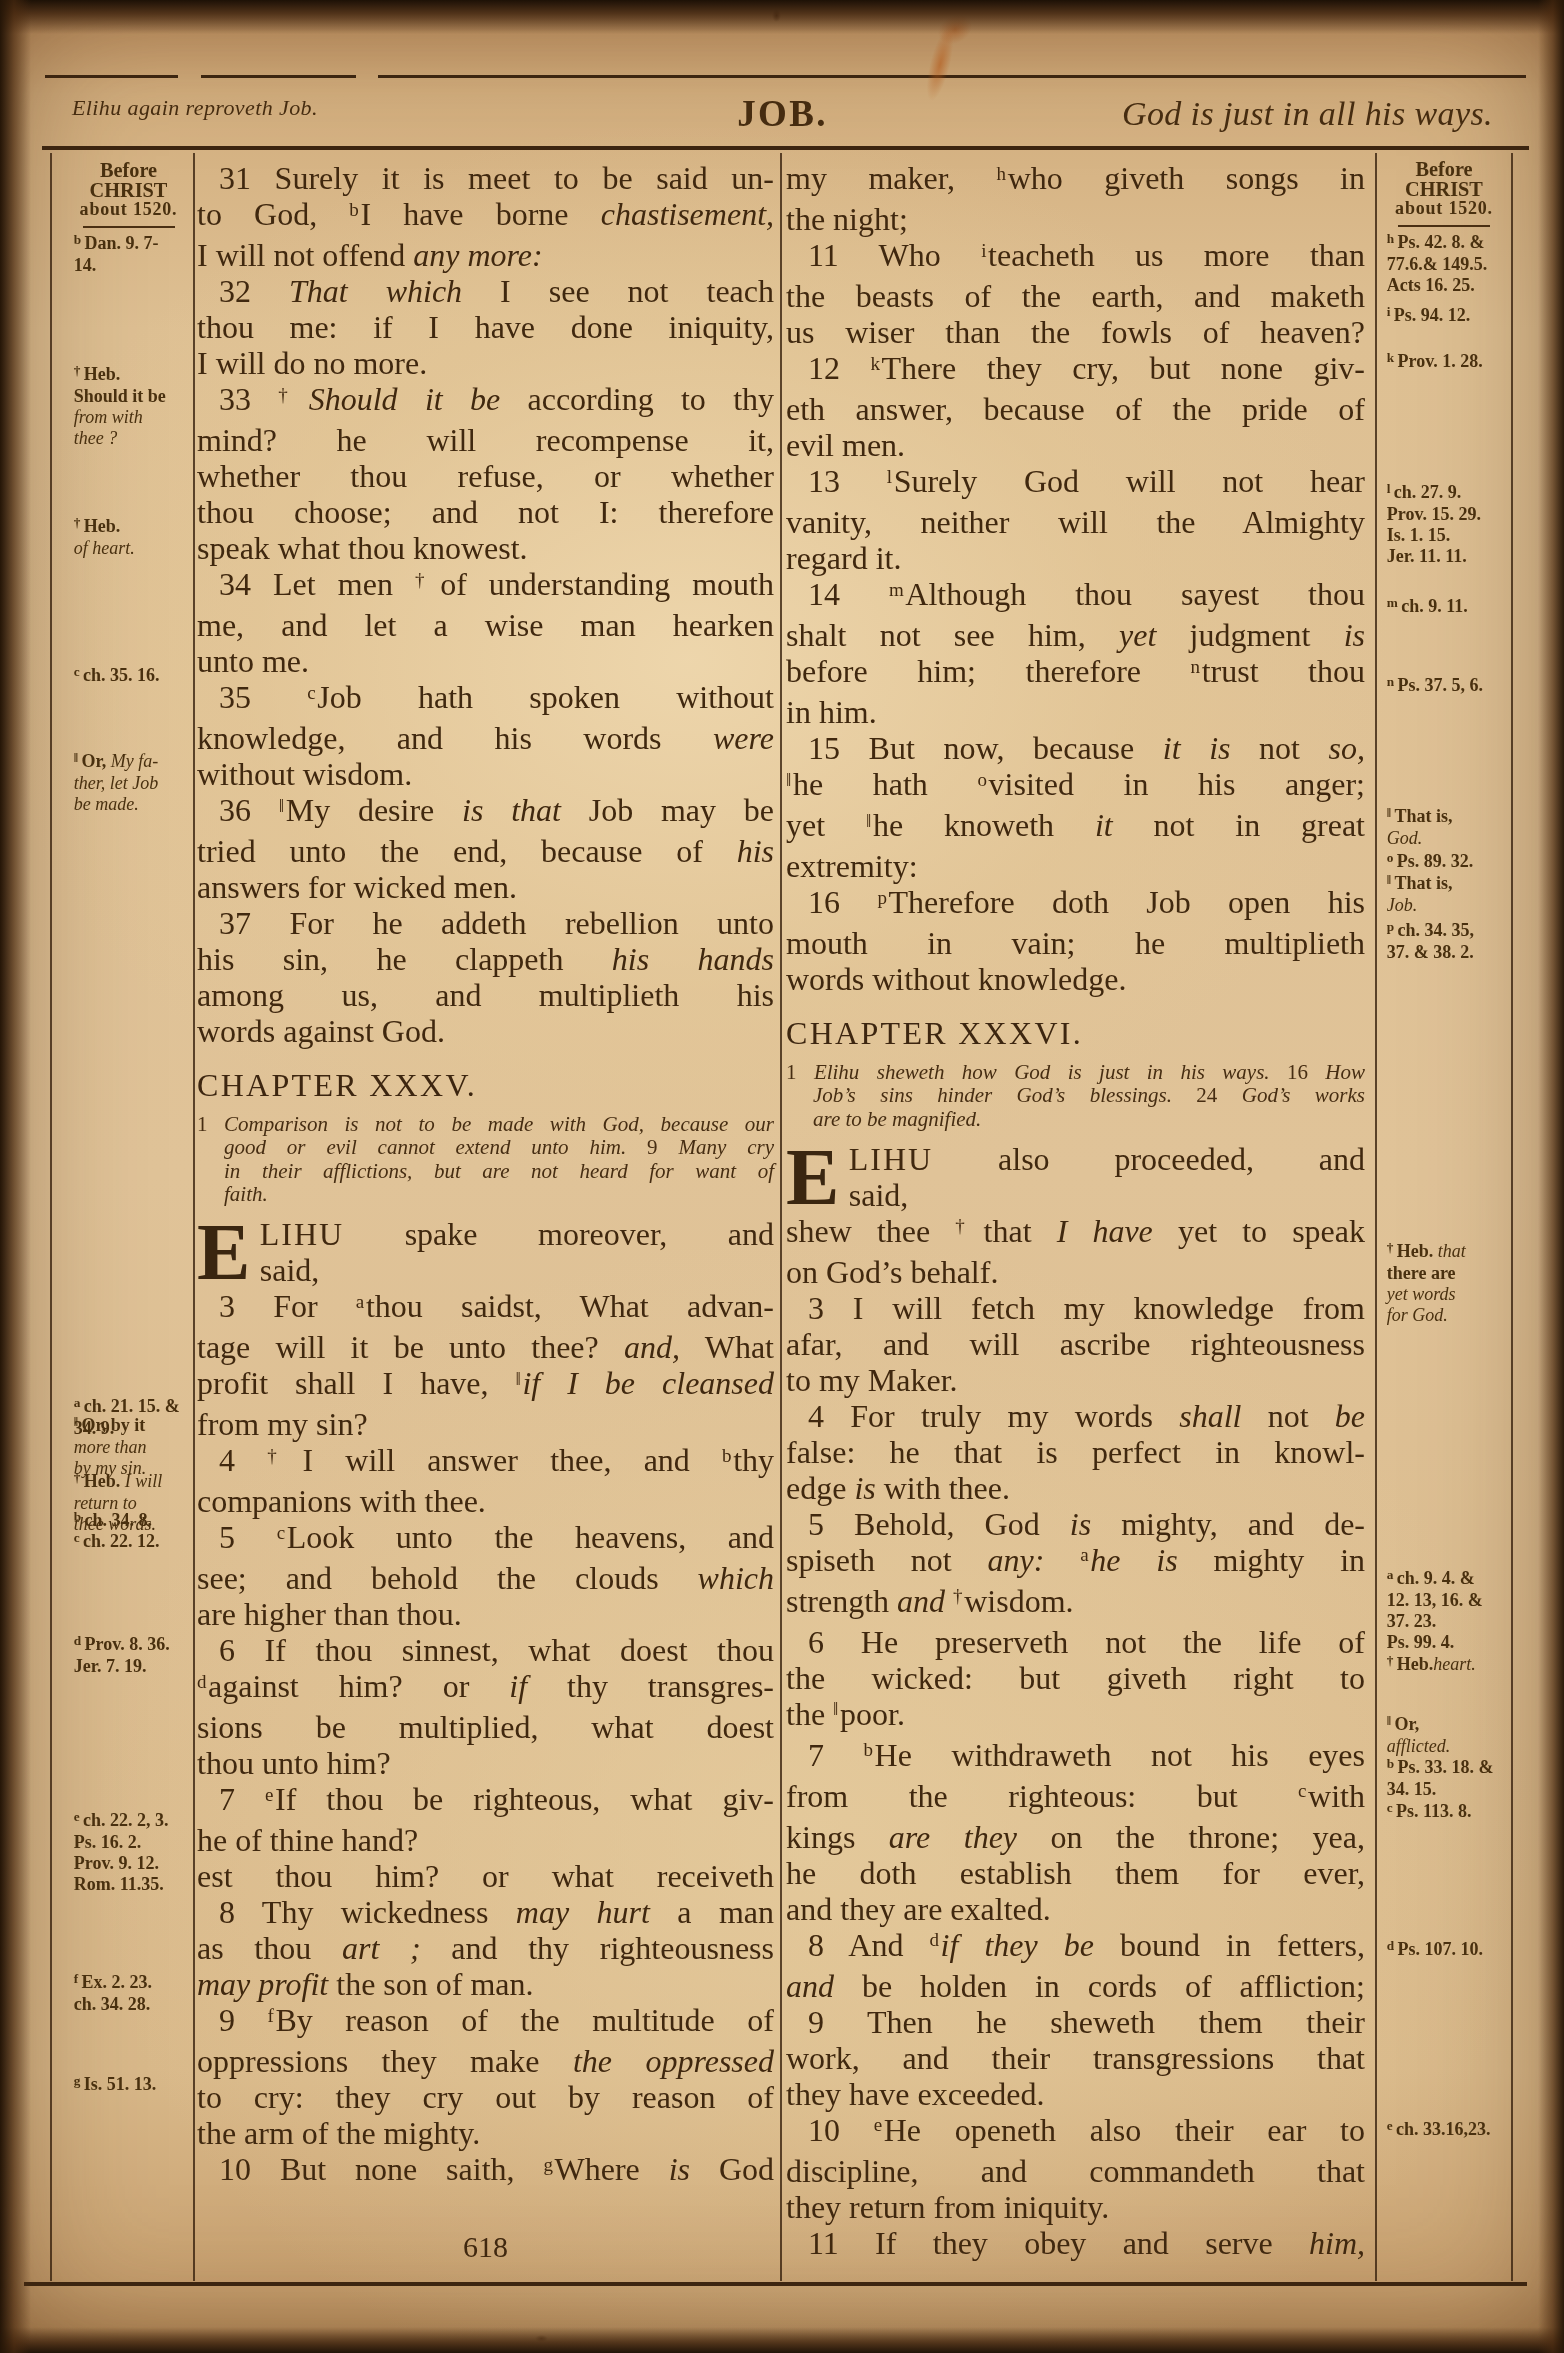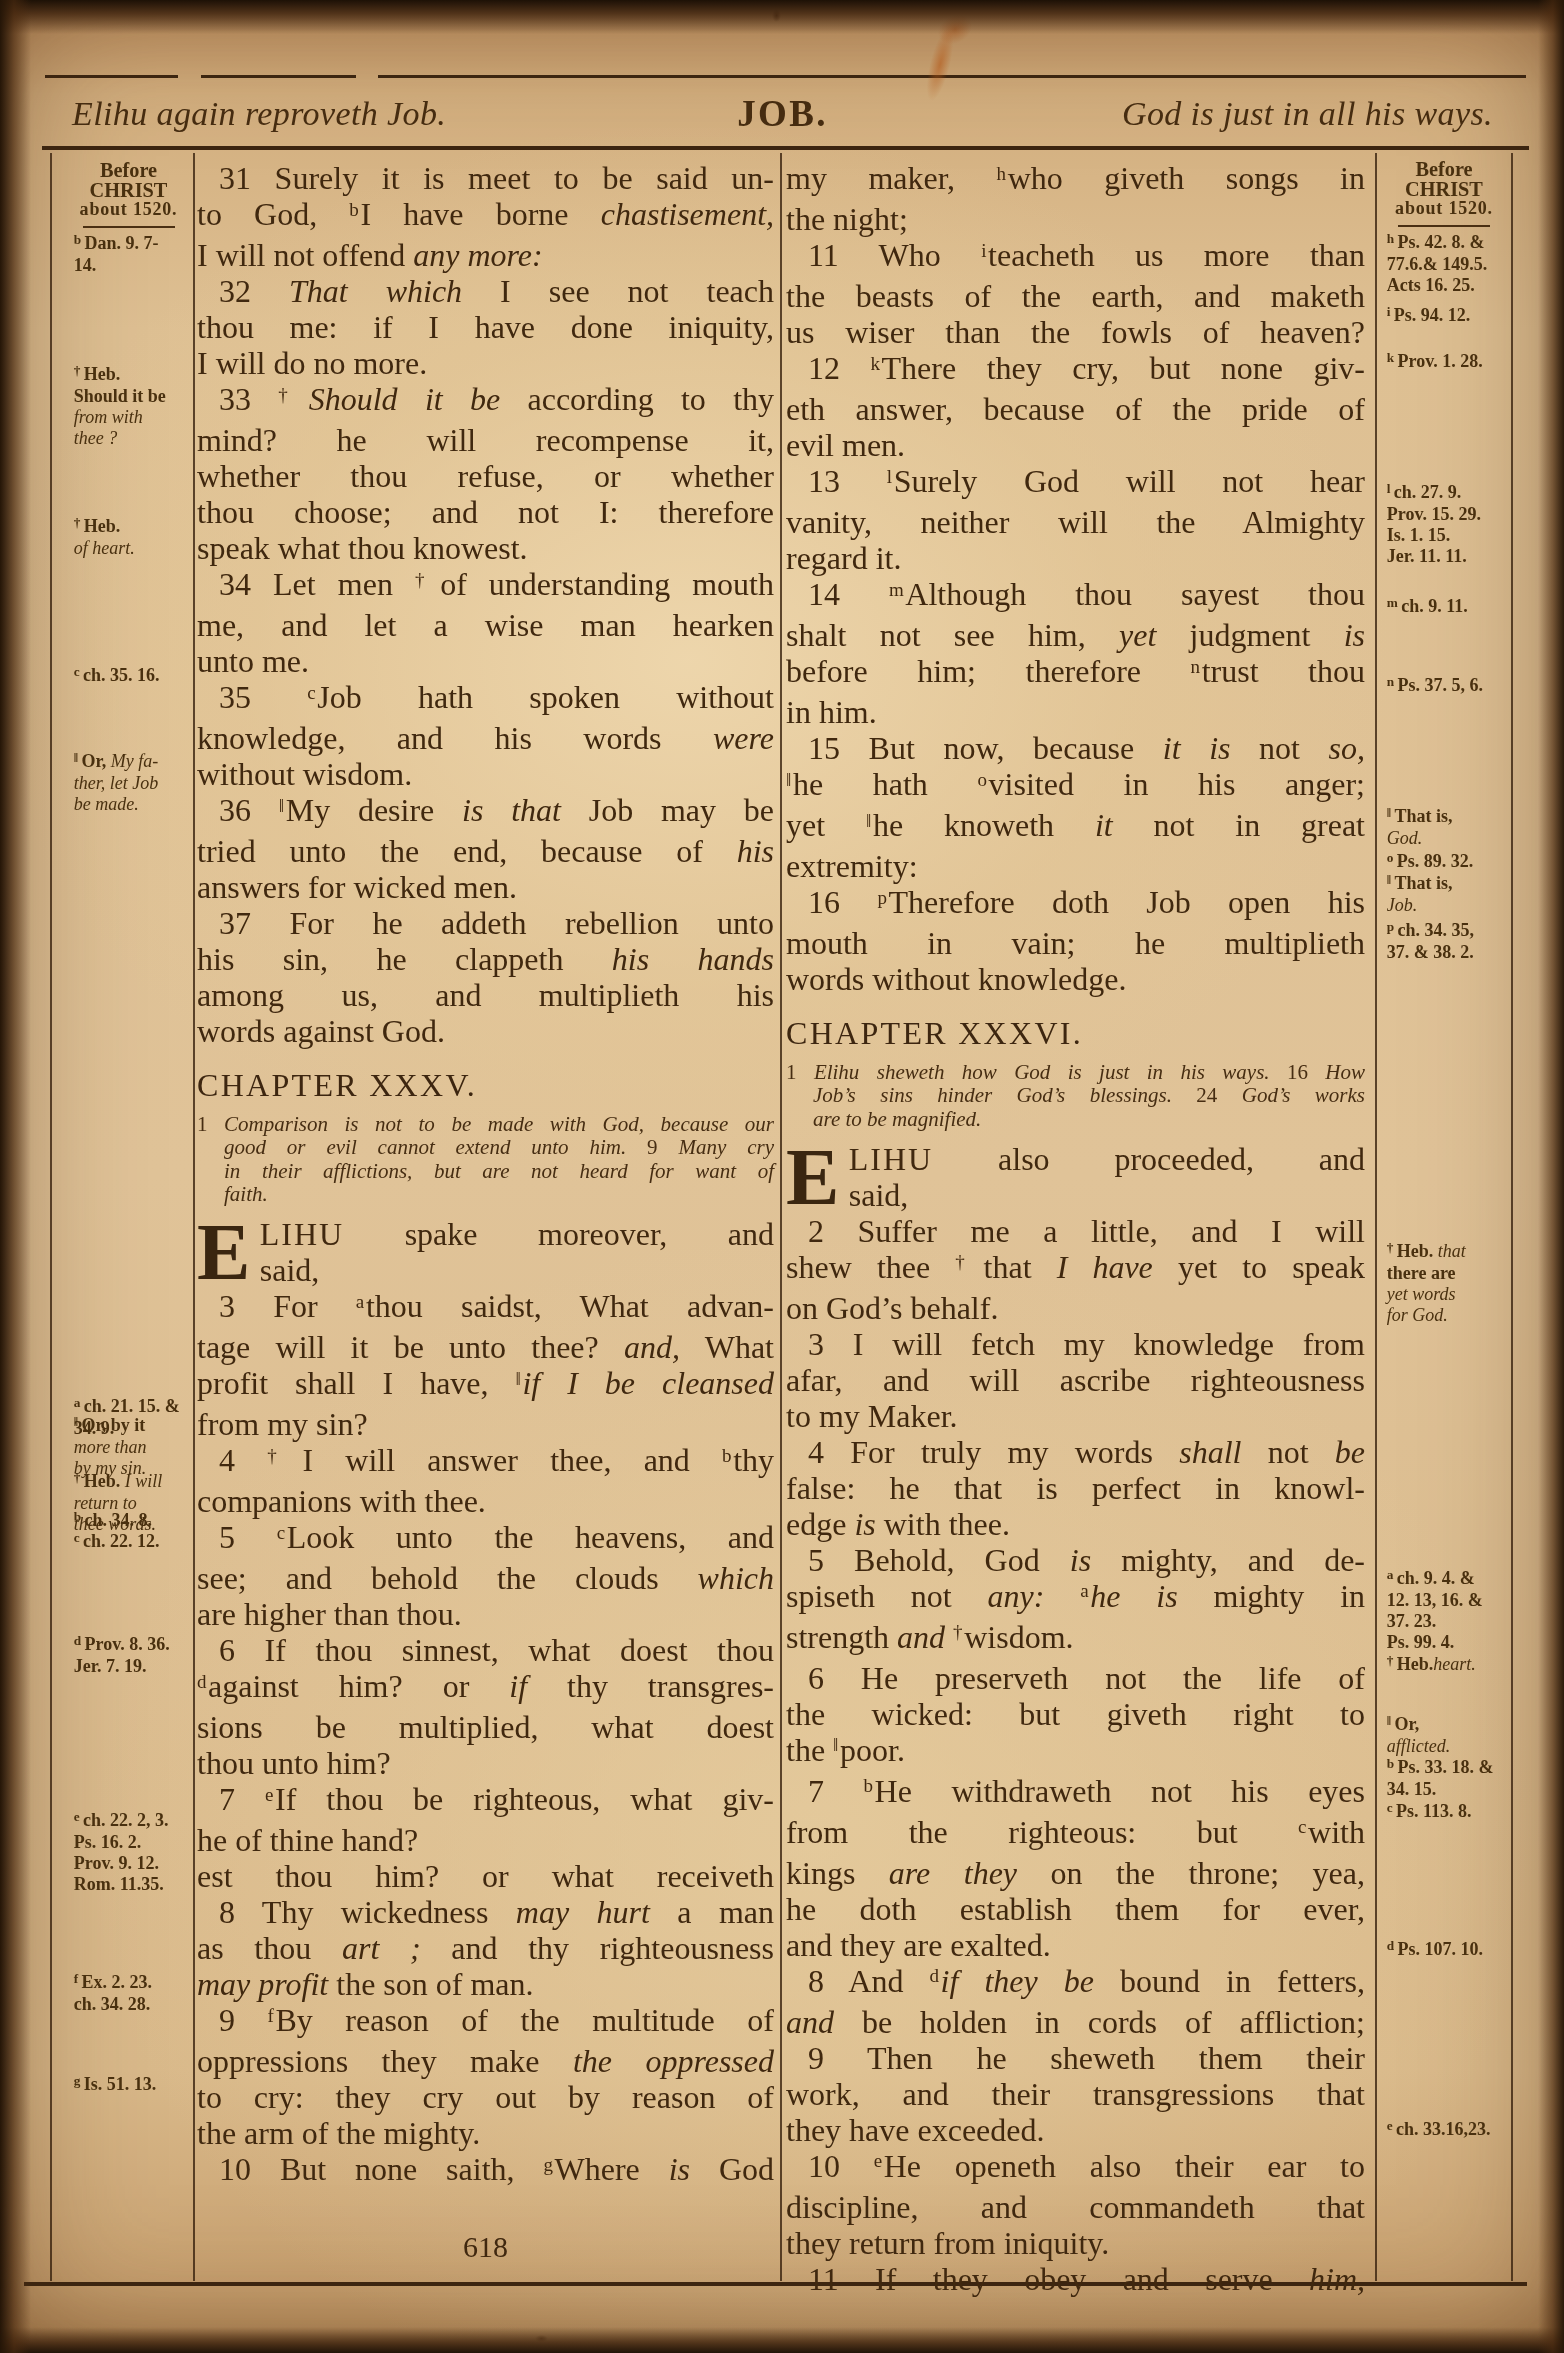--- a/index.html
+++ b/index.html
@@ -16,21 +16,21 @@
       linear-gradient(180deg,#c39564 0%,#d3af7f 4%,#dec093 14%,#e0c398 50%,#d9b98a 88%,#c9a271 97%,#b88e5c 100%);
     box-shadow: inset 0 0 141px rgba(82,46,16,.55), inset 0 0 31px rgba(82,46,16,.35);
   }
   .edge{position:absolute;pointer-events:none;}
   .edge-top{left:0;right:0;top:0;height:34px;background:linear-gradient(180deg,#1d1106 0%,rgba(61,34,13,.8) 40%,rgba(61,34,13,0) 100%);}
   .edge-bottom{left:0;right:0;bottom:0;height:27px;background:linear-gradient(0deg,#1d1106 0%,rgba(61,34,13,.75) 45%,rgba(61,34,13,0) 100%);}
   .edge-left{left:0;top:0;bottom:0;width:31px;background:linear-gradient(90deg,#241507 0%,rgba(74,42,16,.65) 45%,rgba(74,42,16,0) 100%);}
   .edge-right{right:0;top:0;bottom:0;width:27px;background:linear-gradient(270deg,#241507 0%,rgba(74,42,16,.6) 45%,rgba(74,42,16,0) 100%);}
   
   .running-head{position:absolute;top:92px;left:0;right:0;height:49px;color:#462c10;}
-  .rh-left{position:absolute;left:72px;top:3.1px;font-style:italic;font-size:34px;letter-spacing:0.4px;}
+  .rh-left{position:absolute;left:72px;top:3.1px;font-style:italic;font-size:22px;letter-spacing:0.4px;}
   .rh-center{position:absolute;left:0;right:0;text-align:center;top:0;font-size:37px;letter-spacing:2.3px;font-weight:bold;}
   .rh-right{position:absolute;right:72px;top:3.1px;font-style:italic;font-size:34px;letter-spacing:0.4px;}
   .rule{position:absolute;background:#3c2510;}
   .rule-top{left:45px;right:39px;top:75px;height:3.1px;
     background:linear-gradient(90deg,#3c2510 0 9%,rgba(60,37,16,0) 9% 10.5%,#3c2510 10.5% 21%,rgba(60,37,16,0) 21% 22.5%,#3c2510 22.5% 100%);}
   .rule-header{left:42px;right:36px;top:146px;height:3.9px;}
   .rule-bottom{left:23.5px;right:38px;top:2282px;height:3.9px;}
   .vrule{position:absolute;width:2.3px;top:153px;height:2128px;background:rgba(56,34,14,.8);}
   .v1{left:50px;} .v2{left:193px;} .v3{left:780px;} .v4{left:1375px;} .v5{left:1511px;}
 
@@ -371,21 +371,20 @@
         <div class="sl hang"><span class="sg-r">1 </span><span class="sg-i">Elihu sheweth how God is just in his ways.  </span><span class="sg-r">16</span><span class="sg-i"> How</span></div>
         <div class="sl"><span class="sg-i">Job’s sins hinder God’s blessings.  </span><span class="sg-r">24</span><span class="sg-i"> God’s works</span></div>
         <div class="sl last"><span class="sg-i">are to be magnified.</span></div>
       </div>
       <div class="verse dcb">
         <span class="dropcap">E</span>
         <div class="vl"><span class="sg-c">LIHU</span><span class="sg-r"> also proceeded, and</span></div>
         <div class="vl last"><span class="sg-r">said,</span></div>
       </div>
       <div class="verse">
-        <div class="vl ind"><span class="sg-r">2 Suffer me a little, and I will</span></div>
         <div class="vl"><span class="sg-r">shew thee </span><span class="sg-s">†</span><span class="sg-r">that </span><span class="sg-i">I have</span><span class="sg-r"> yet to speak</span></div>
         <div class="vl last"><span class="sg-r">on God’s behalf.</span></div>
       </div>
       <div class="verse">
         <div class="vl ind"><span class="sg-r">3 I will fetch my knowledge from</span></div>
         <div class="vl"><span class="sg-r">afar, and will ascribe righteousness</span></div>
         <div class="vl last"><span class="sg-r">to my Maker.</span></div>
       </div>
       <div class="verse">
         <div class="vl ind"><span class="sg-r">4 For truly my words </span><span class="sg-i">shall</span><span class="sg-r"> not </span><span class="sg-i">be</span></div>

